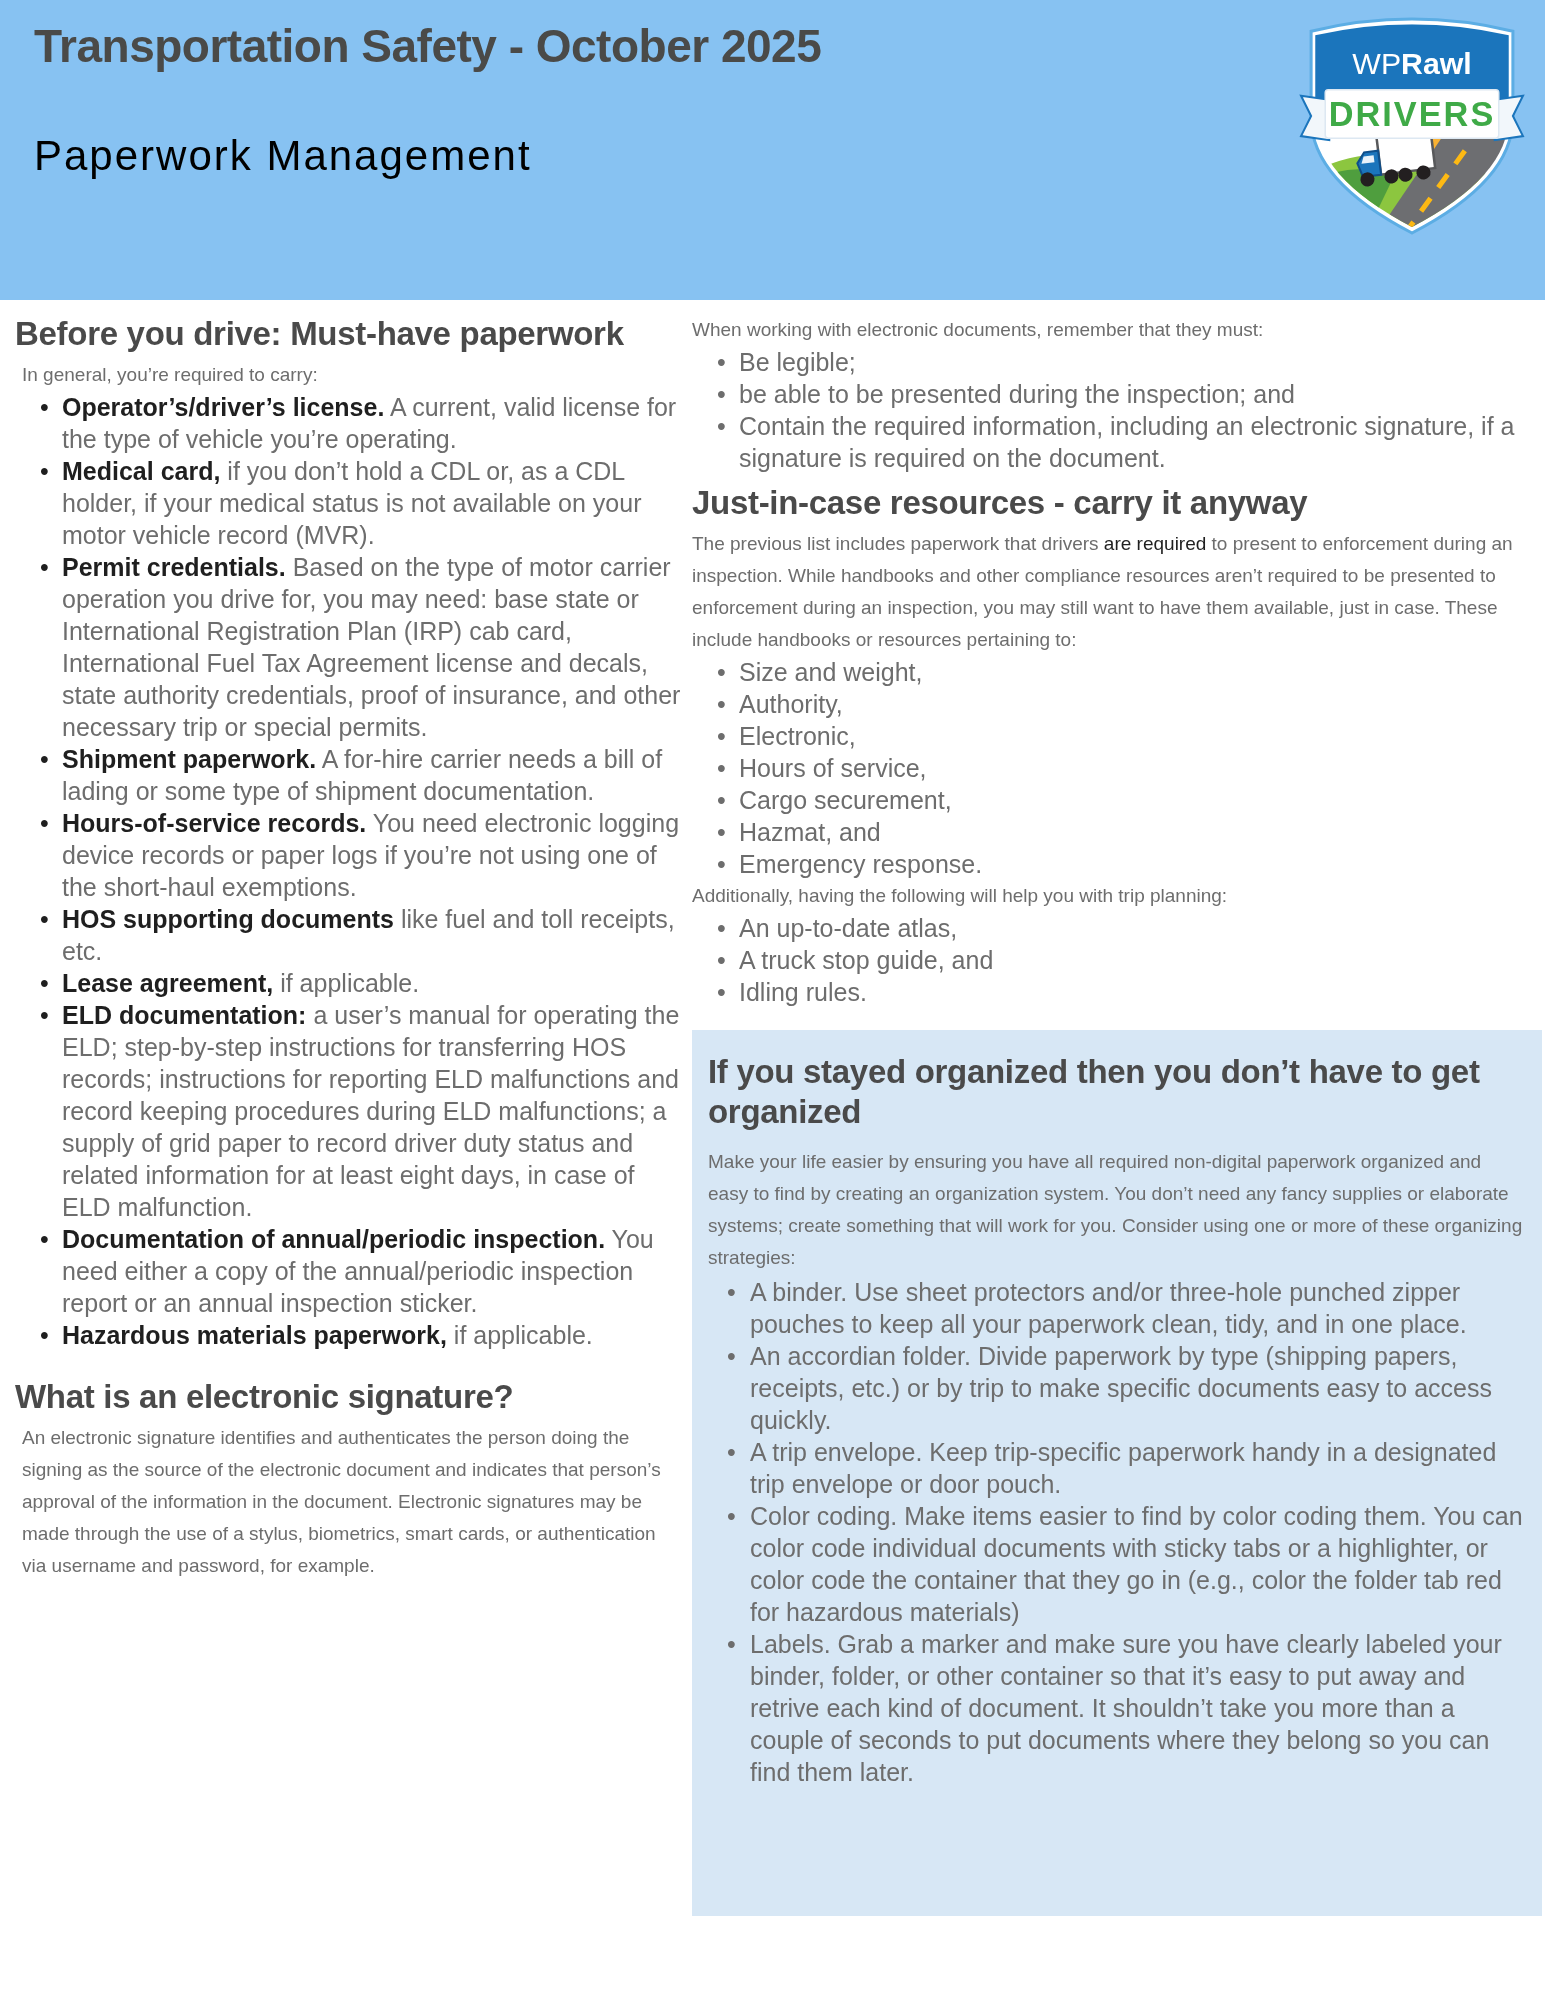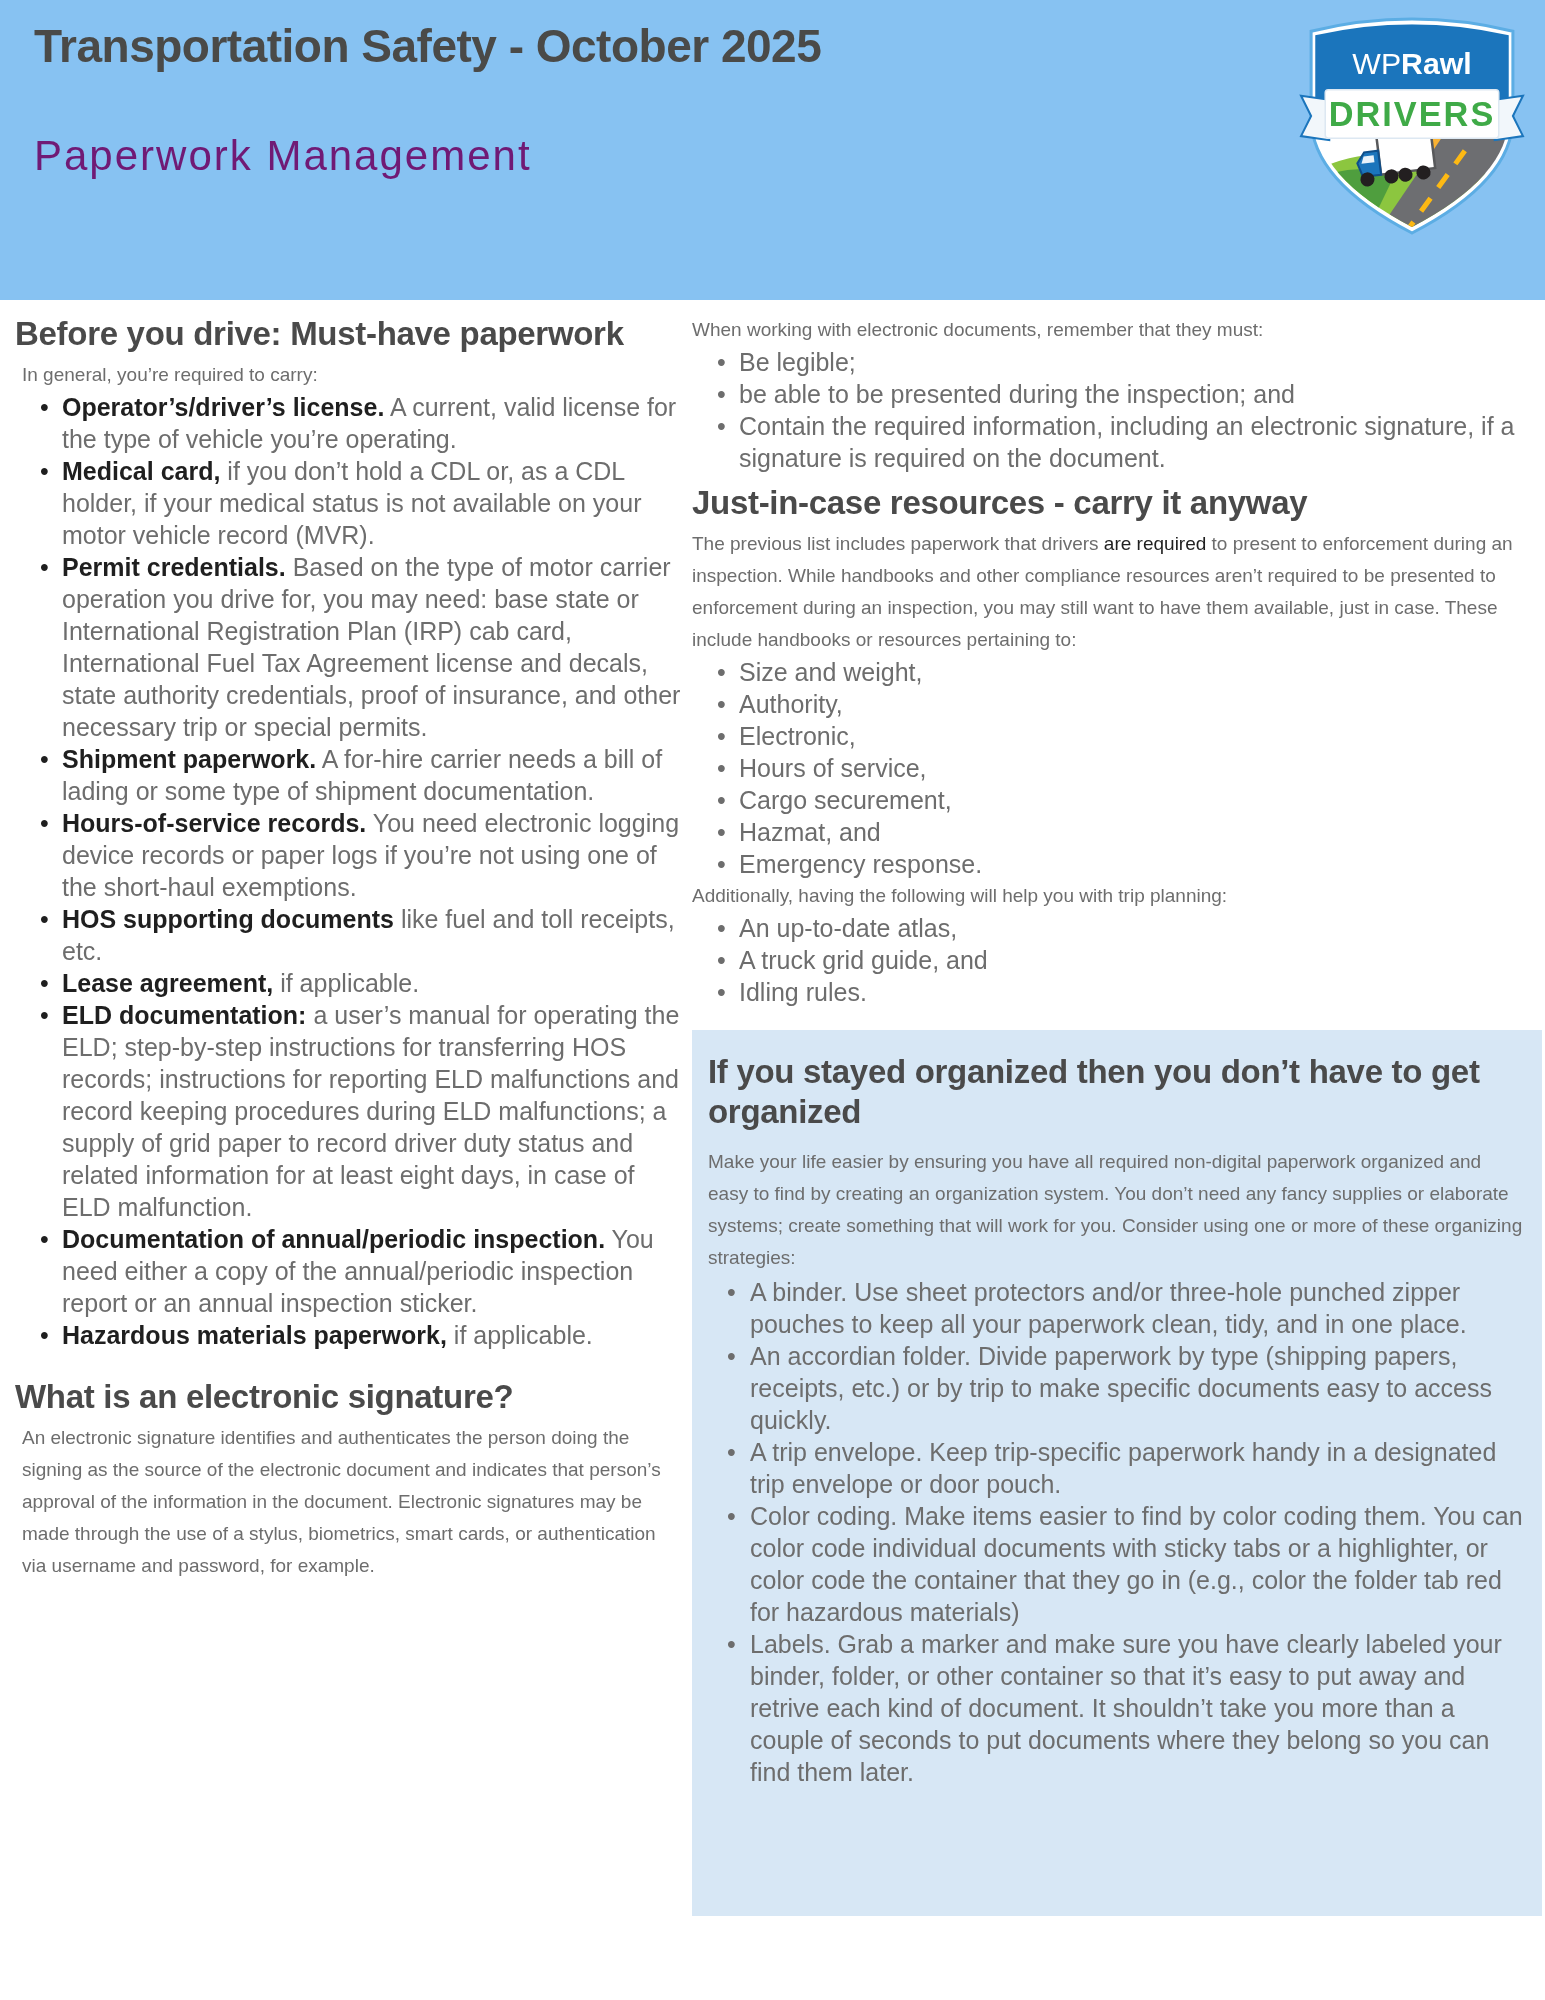--- a/index.html
+++ b/index.html
@@ -8,21 +8,21 @@
     font-family:"Liberation Sans", sans-serif;
     -webkit-font-smoothing:antialiased;
   }
   .hdr{position:relative;height:300px;background:#87c2f2;}
   .hdr h1{
     margin:0;padding:20px 0 0 34px;
     font-size:46px;line-height:52px;font-weight:700;color:#4a4a48;letter-spacing:-0.5px;
   }
   .hdr .sub{
     position:absolute;left:34px;top:132px;
-    font-size:42px;font-weight:400;color:#701a75;letter-spacing:2px;
+    font-size:42px;font-weight:400;color:#000000;letter-spacing:2px;
   }
   .logo{position:absolute;top:10px;right:20px;width:226px;height:226px;}
 
   .content{display:flex;padding-top:14px;box-sizing:border-box;}
   .col-left{flex:0 0 692px;box-sizing:border-box;padding:0 10px 0 15px;}
   .col-right{flex:1;box-sizing:border-box;padding-right:3px;}
 
   .sec{
     margin:0 0 5px 0;
     font-size:33px;line-height:40px;font-weight:700;color:#4a4a4a;letter-spacing:-0.3px;
@@ -141,21 +141,21 @@
         <li>Authority,</li>
         <li>Electronic,</li>
         <li>Hours of service,</li>
         <li>Cargo securement,</li>
         <li>Hazmat, and</li>
         <li>Emergency response.</li>
       </ul>
       <p class="addl">Additionally, having the following will help you with trip planning:</p>
       <ul>
         <li>An up-to-date atlas,</li>
-        <li>A truck grid guide, and</li>
+        <li>A truck stop guide, and</li>
         <li>Idling rules.</li>
       </ul>
 
       <div class="box">
         <h2 class="sec">If you stayed organized then you don’t have to get organized</h2>
         <p>Make your life easier by ensuring you have all required non-digital paperwork organized and easy to find by creating an organization system. You don’t need any fancy supplies or elaborate systems; create something that will work for you. Consider using one or more of these organizing strategies:</p>
         <ul>
           <li>A binder. Use sheet protectors and/or three-hole punched zipper pouches to keep all your paperwork clean, tidy, and in one place.</li>
           <li>An accordian folder. Divide paperwork by type (shipping papers, receipts, etc.) or by trip to make specific documents easy to access quickly.</li>
           <li>A trip envelope. Keep trip-specific paperwork handy in a designated trip envelope or door pouch.</li>

